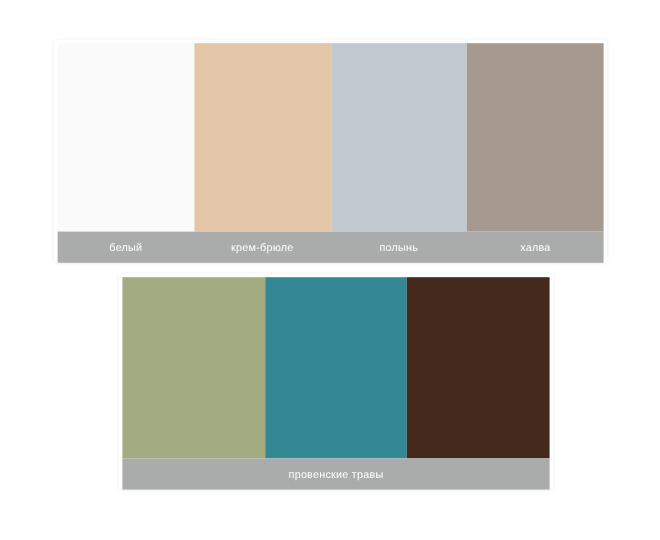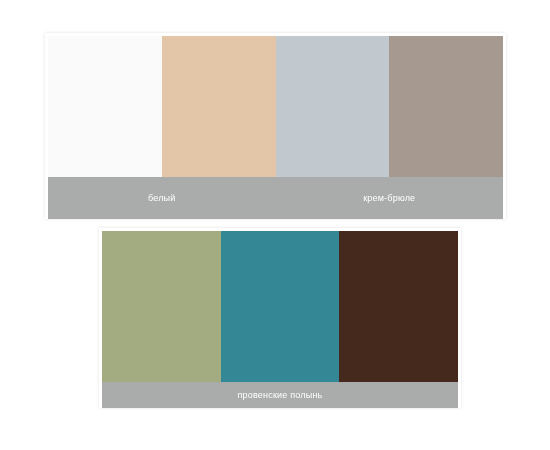--- a/index.html
+++ b/index.html
@@ -75,21 +75,21 @@
   }
 
   
   #swatch-block-top {
     left: 45px;
     top: 33px;
     width: 461px;
     height: 186px;
   }
   #swatch-block-top .swatch-labels {
-    height: 42px;
+    height: 26px;
   }
 
   
   #swatch-block-bottom {
     left: 99px;
     top: 228px;
     width: 362px;
     height: 180px;
   }
   #swatch-block-bottom .swatch-labels {
@@ -107,34 +107,36 @@
       <div class="swatch-colors">
         <div class="swatch-cell" style="background-color: rgb(250, 250, 250);"></div>
         <div class="swatch-cell" style="background-color: rgb(227, 197, 168);"></div>
         <div class="swatch-cell" style="background-color: rgb(194, 201, 206);"></div>
         <div class="swatch-cell" style="background-color: rgb(165, 153, 144);"></div>
       </div>
 
       <div class="swatch-labels" style="background-color: rgb(170, 171, 171);">
         <div class="swatch-label" style="color: rgb(255, 255, 255);">белый</div>
         <div class="swatch-label" style="color: rgb(255, 255, 255); text-align: right;">крем-брюле</div>
+        <div class="swatch-label" style="color: rgb(255, 255, 255);">полынь</div>
+        <div class="swatch-label" style="color: rgb(255, 255, 255);">халва</div>
       </div>
 
     </div>
   </div>
 
   <div class="swatch-block" id="swatch-block-bottom">
     <div class="swatch-row">
 
       <div class="swatch-colors">
         <div class="swatch-cell" style="background-color: rgb(163, 172, 128);"></div>
         <div class="swatch-cell" style="background-color: rgb(52, 135, 148);"></div>
         <div class="swatch-cell" style="background-color: rgb(68, 41, 28);"></div>
       </div>
 
       <div class="swatch-labels" style="background-color: rgb(170, 171, 171);">
-        <div class="swatch-label" style="color: rgb(255, 255, 255);">провенские полынь</div>
+        <div class="swatch-label" style="color: rgb(255, 255, 255);">провенские травы</div>
       </div>
 
     </div>
   </div>
 
 </div>
 
 </body></html>

